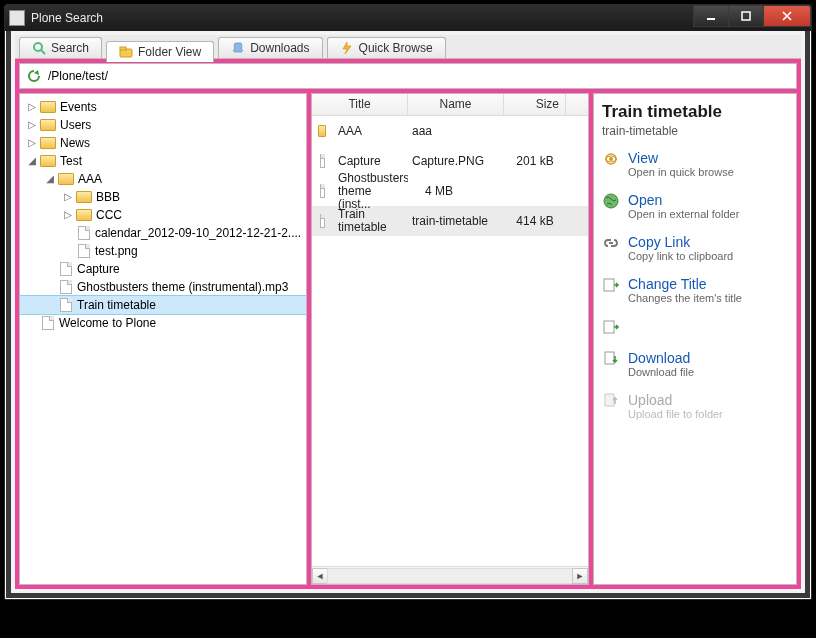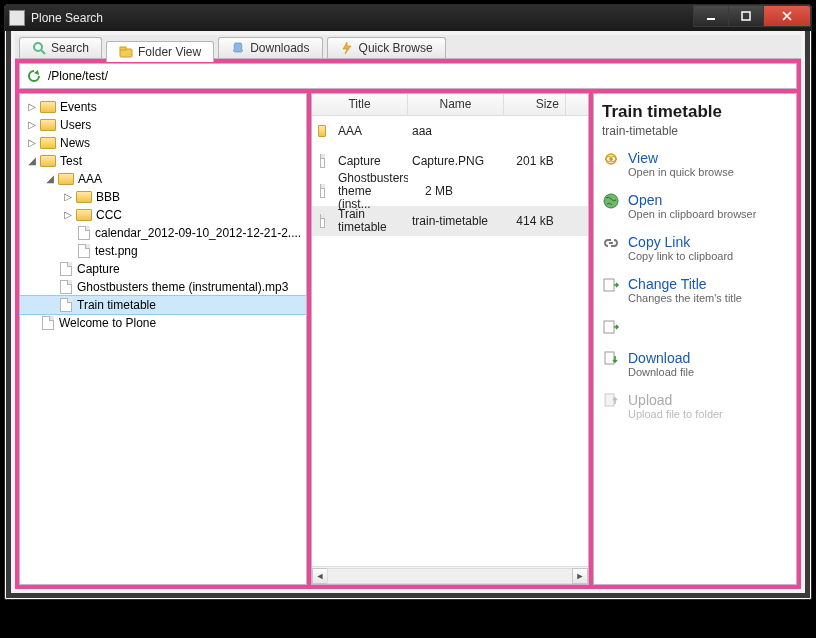--- a/index.html
+++ b/index.html
@@ -226,21 +226,21 @@
                 </div>
                 <div class="cell t">Capture</div>
                 <div class="cell n">Capture.PNG</div>
                 <div class="cell s">201 kB</div>
               </div>
               <div class="list-row">
                 <div class="cell ic">
                   <span class="file-icon"></span>
                 </div>
                 <div class="cell t">Ghostbusters theme (inst...</div>
-                <div class="cell s">2 MB</div>
+                <div class="cell s">4 MB</div>
               </div>
               <div class="list-row selected">
                 <div class="cell ic">
                   <span class="file-icon"></span>
                 </div>
                 <div class="cell t">Train timetable</div>
                 <div class="cell n">train-timetable</div>
                 <div class="cell s">414 kB</div>
               </div>
             </div>
@@ -270,21 +270,21 @@
                 </div>
                 <div class="action">
                   <div class="aicon">
                     <svg width="18" height="18">
                       <circle cx="9" cy="9" r="7" fill="#6fb96f" stroke="#3a8a3a"></circle>
                       <path d="M4 6 Q7 4 9 7 Q11 10 14 8 M5 12 Q8 10 10 13" fill="none" stroke="#2f6f2f" stroke-width="1"></path>
                     </svg>
                   </div>
                   <div class="atxt">
                     <div class="atitle">Open</div>
-                    <div class="adesc">Open in clipboard browser</div>
+                    <div class="adesc">Open in external folder</div>
                   </div>
                 </div>
                 <div class="action">
                   <div class="aicon">
                     <svg width="18" height="18">
                       <path d="M6 12 A3 3 0 0 1 6 6 L9 6 M12 6 A3 3 0 0 1 12 12 L9 12 M7 9 L11 9" fill="none" stroke="#777" stroke-width="1.8"></path>
                     </svg>
                   </div>
                   <div class="atxt">
                     <div class="atitle">Copy Link</div>

